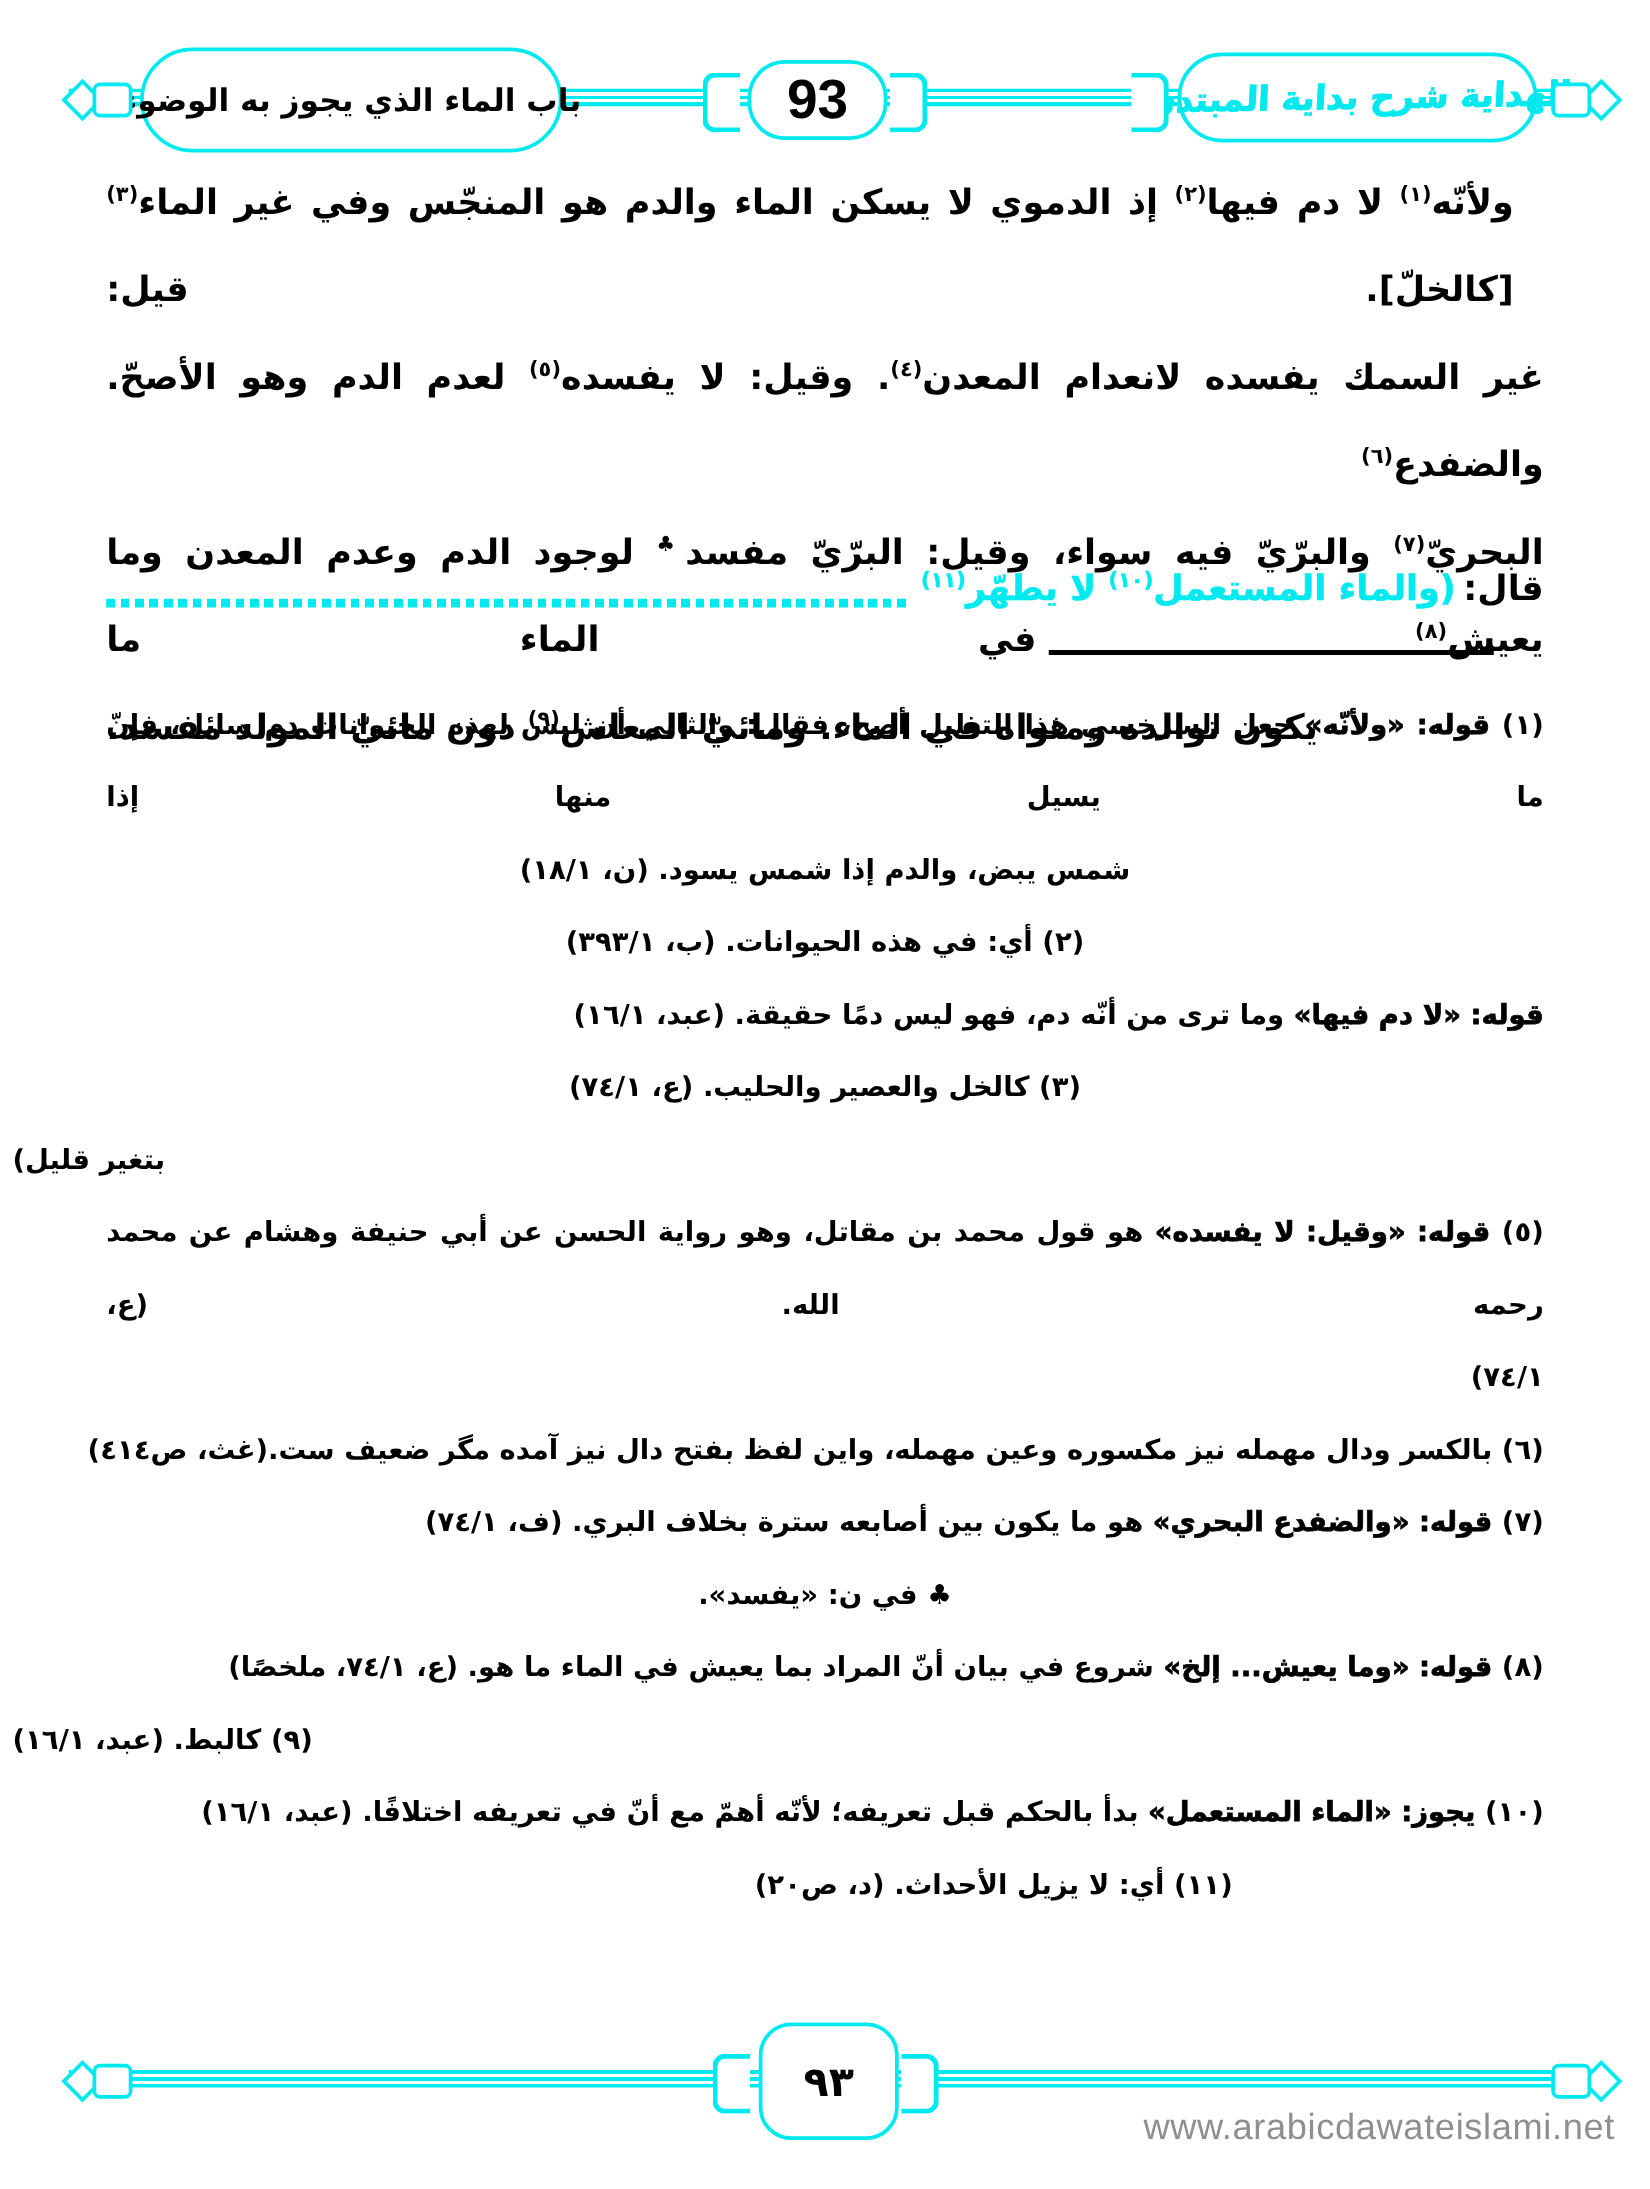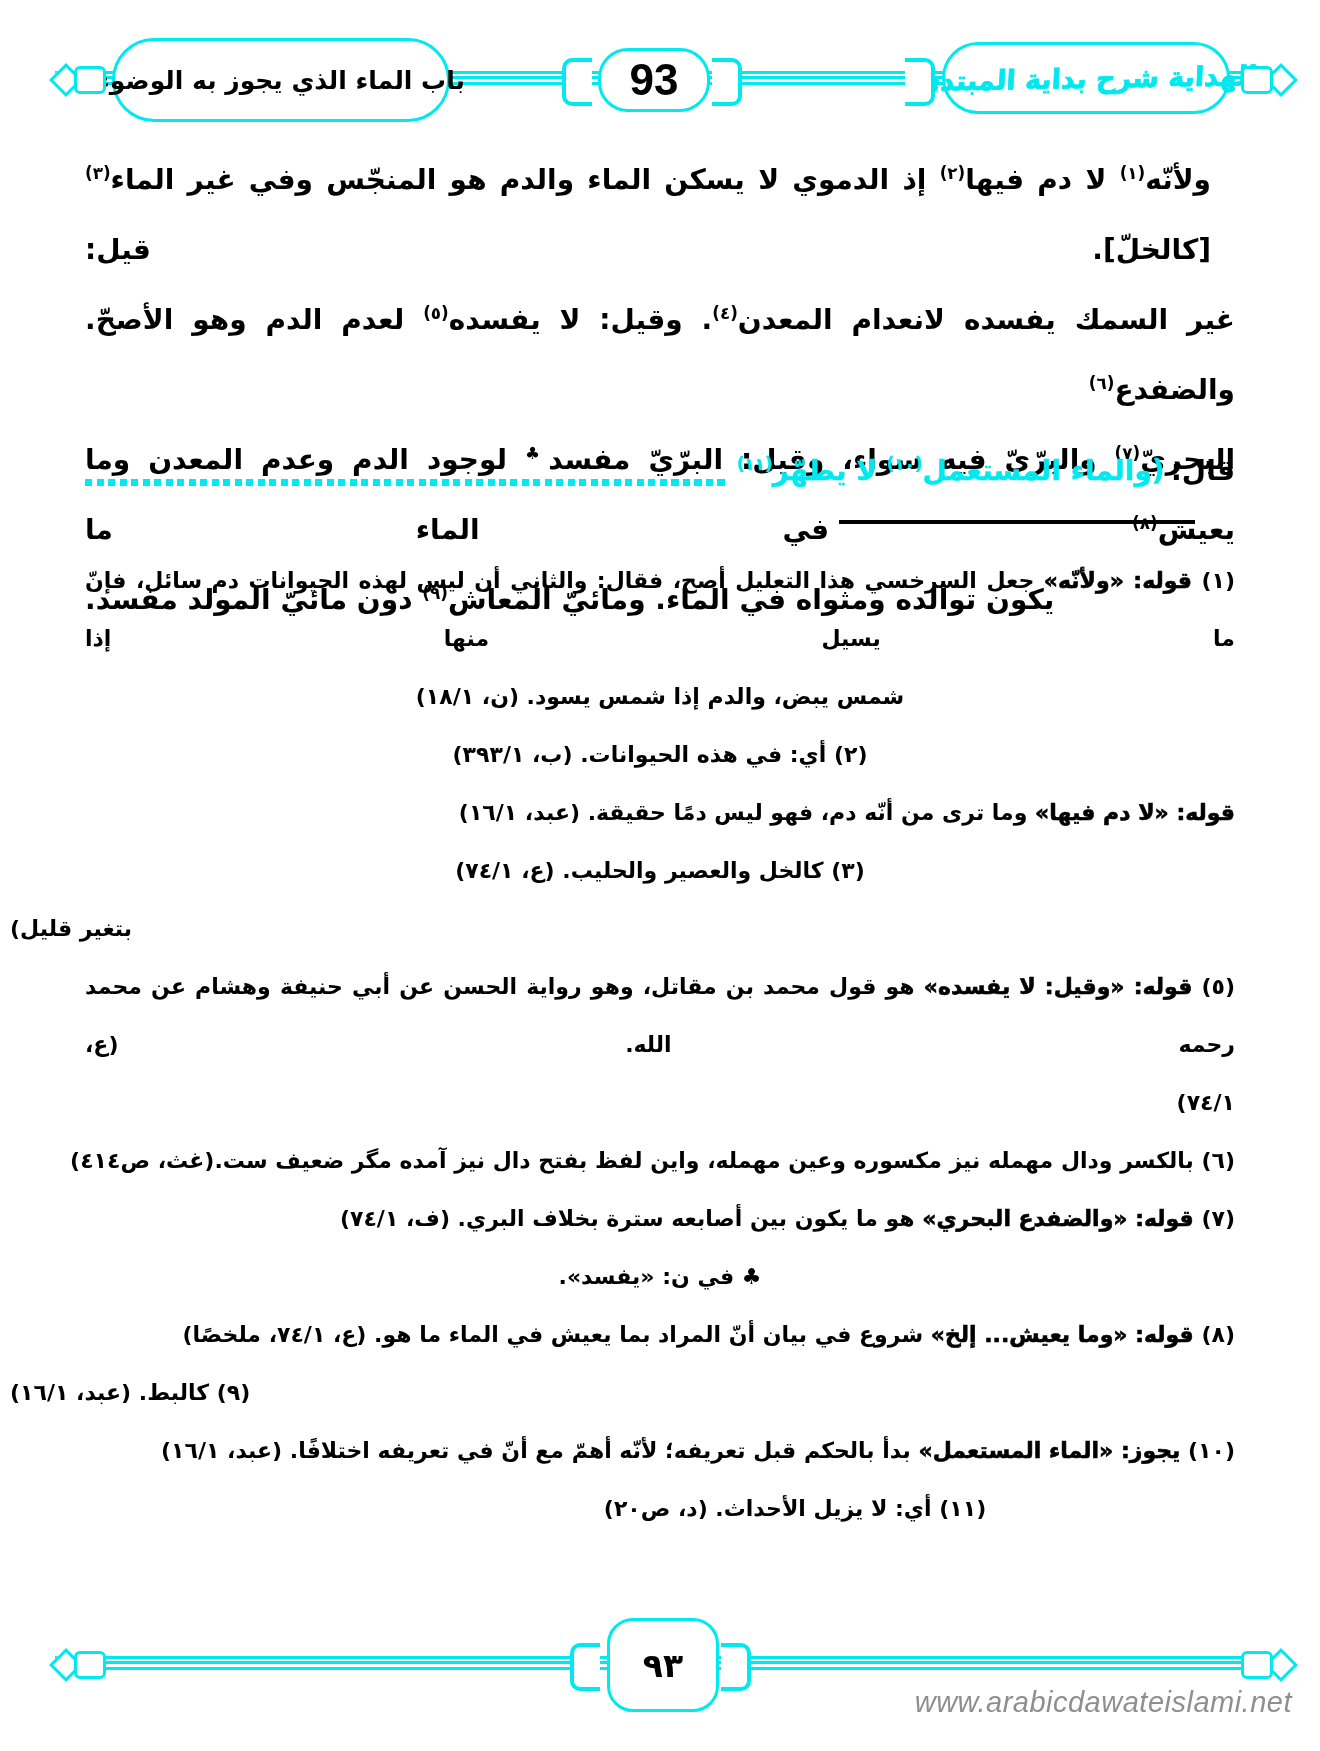--- a/index.html
+++ b/index.html
@@ -37,21 +37,21 @@
     position:absolute;top:10px;width:18px;height:18px;background:#fff;
     border:3px solid var(--accent);transform:rotate(45deg);
   }
   .finial .cap{
     position:absolute;top:8px;width:26px;height:22px;background:#fff;
     border:3px solid var(--accent);border-radius:6px;
   }
   .finial.left .diamond{left:2px;} .finial.left .cap{left:22px;}
   .finial.right .diamond{right:2px;} .finial.right .cap{right:22px;}
   
-  .body-block{position:absolute;top:145px;left:85px;right:85px;}
+  .body-block{position:absolute;top:127px;left:85px;right:85px;}
   .bodyline{font-size:28px;font-weight:bold;line-height:70px;}
   .bodyline.justify,.bodyline.justify-first{text-align:justify;text-align-last:justify;}
   .bodyline.justify-first{padding-right:24px;}
   .bodyline.right{text-align:left;}
   .sup{font-size:0.60em;vertical-align:super;line-height:0;}
   .lem{-webkit-text-stroke:0.6px currentColor;}
   
   .quote-line{
     position:absolute;top:445px;left:85px;right:85px;height:50px;
     display:flex;align-items:center;font-size:28px;font-weight:bold;
@@ -66,21 +66,21 @@
   
   .footnotes{position:absolute;top:552px;left:85px;right:85px;}
   .fn{font-size:22px;font-weight:bold;line-height:58px;white-space:nowrap;text-align:right;}
   .fn.full{white-space:normal;text-align:justify;text-align-last:justify;}
   .fn.center{text-align:center;}
   .fn.center-left{text-align:left;transform:translateX(-75px);}
   .fn.center-right{text-align:center;transform:translateX(135px);}
   
   .watermark{
     position:absolute;right:28px;top:1686px;direction:ltr;
-    font-family:"Liberation Sans",sans-serif;font-size:29px;color:var(--wm);letter-spacing:0.5px;font-style:italic;
+    font-family:"Liberation Sans",sans-serif;font-size:29px;color:var(--wm);letter-spacing:0.5px;
   }
 </style>
 </head>
 <body>
 
 <div class="page">
 
   <div class="rule" style="top:30px;">
     <div class="lines"></div>
 

